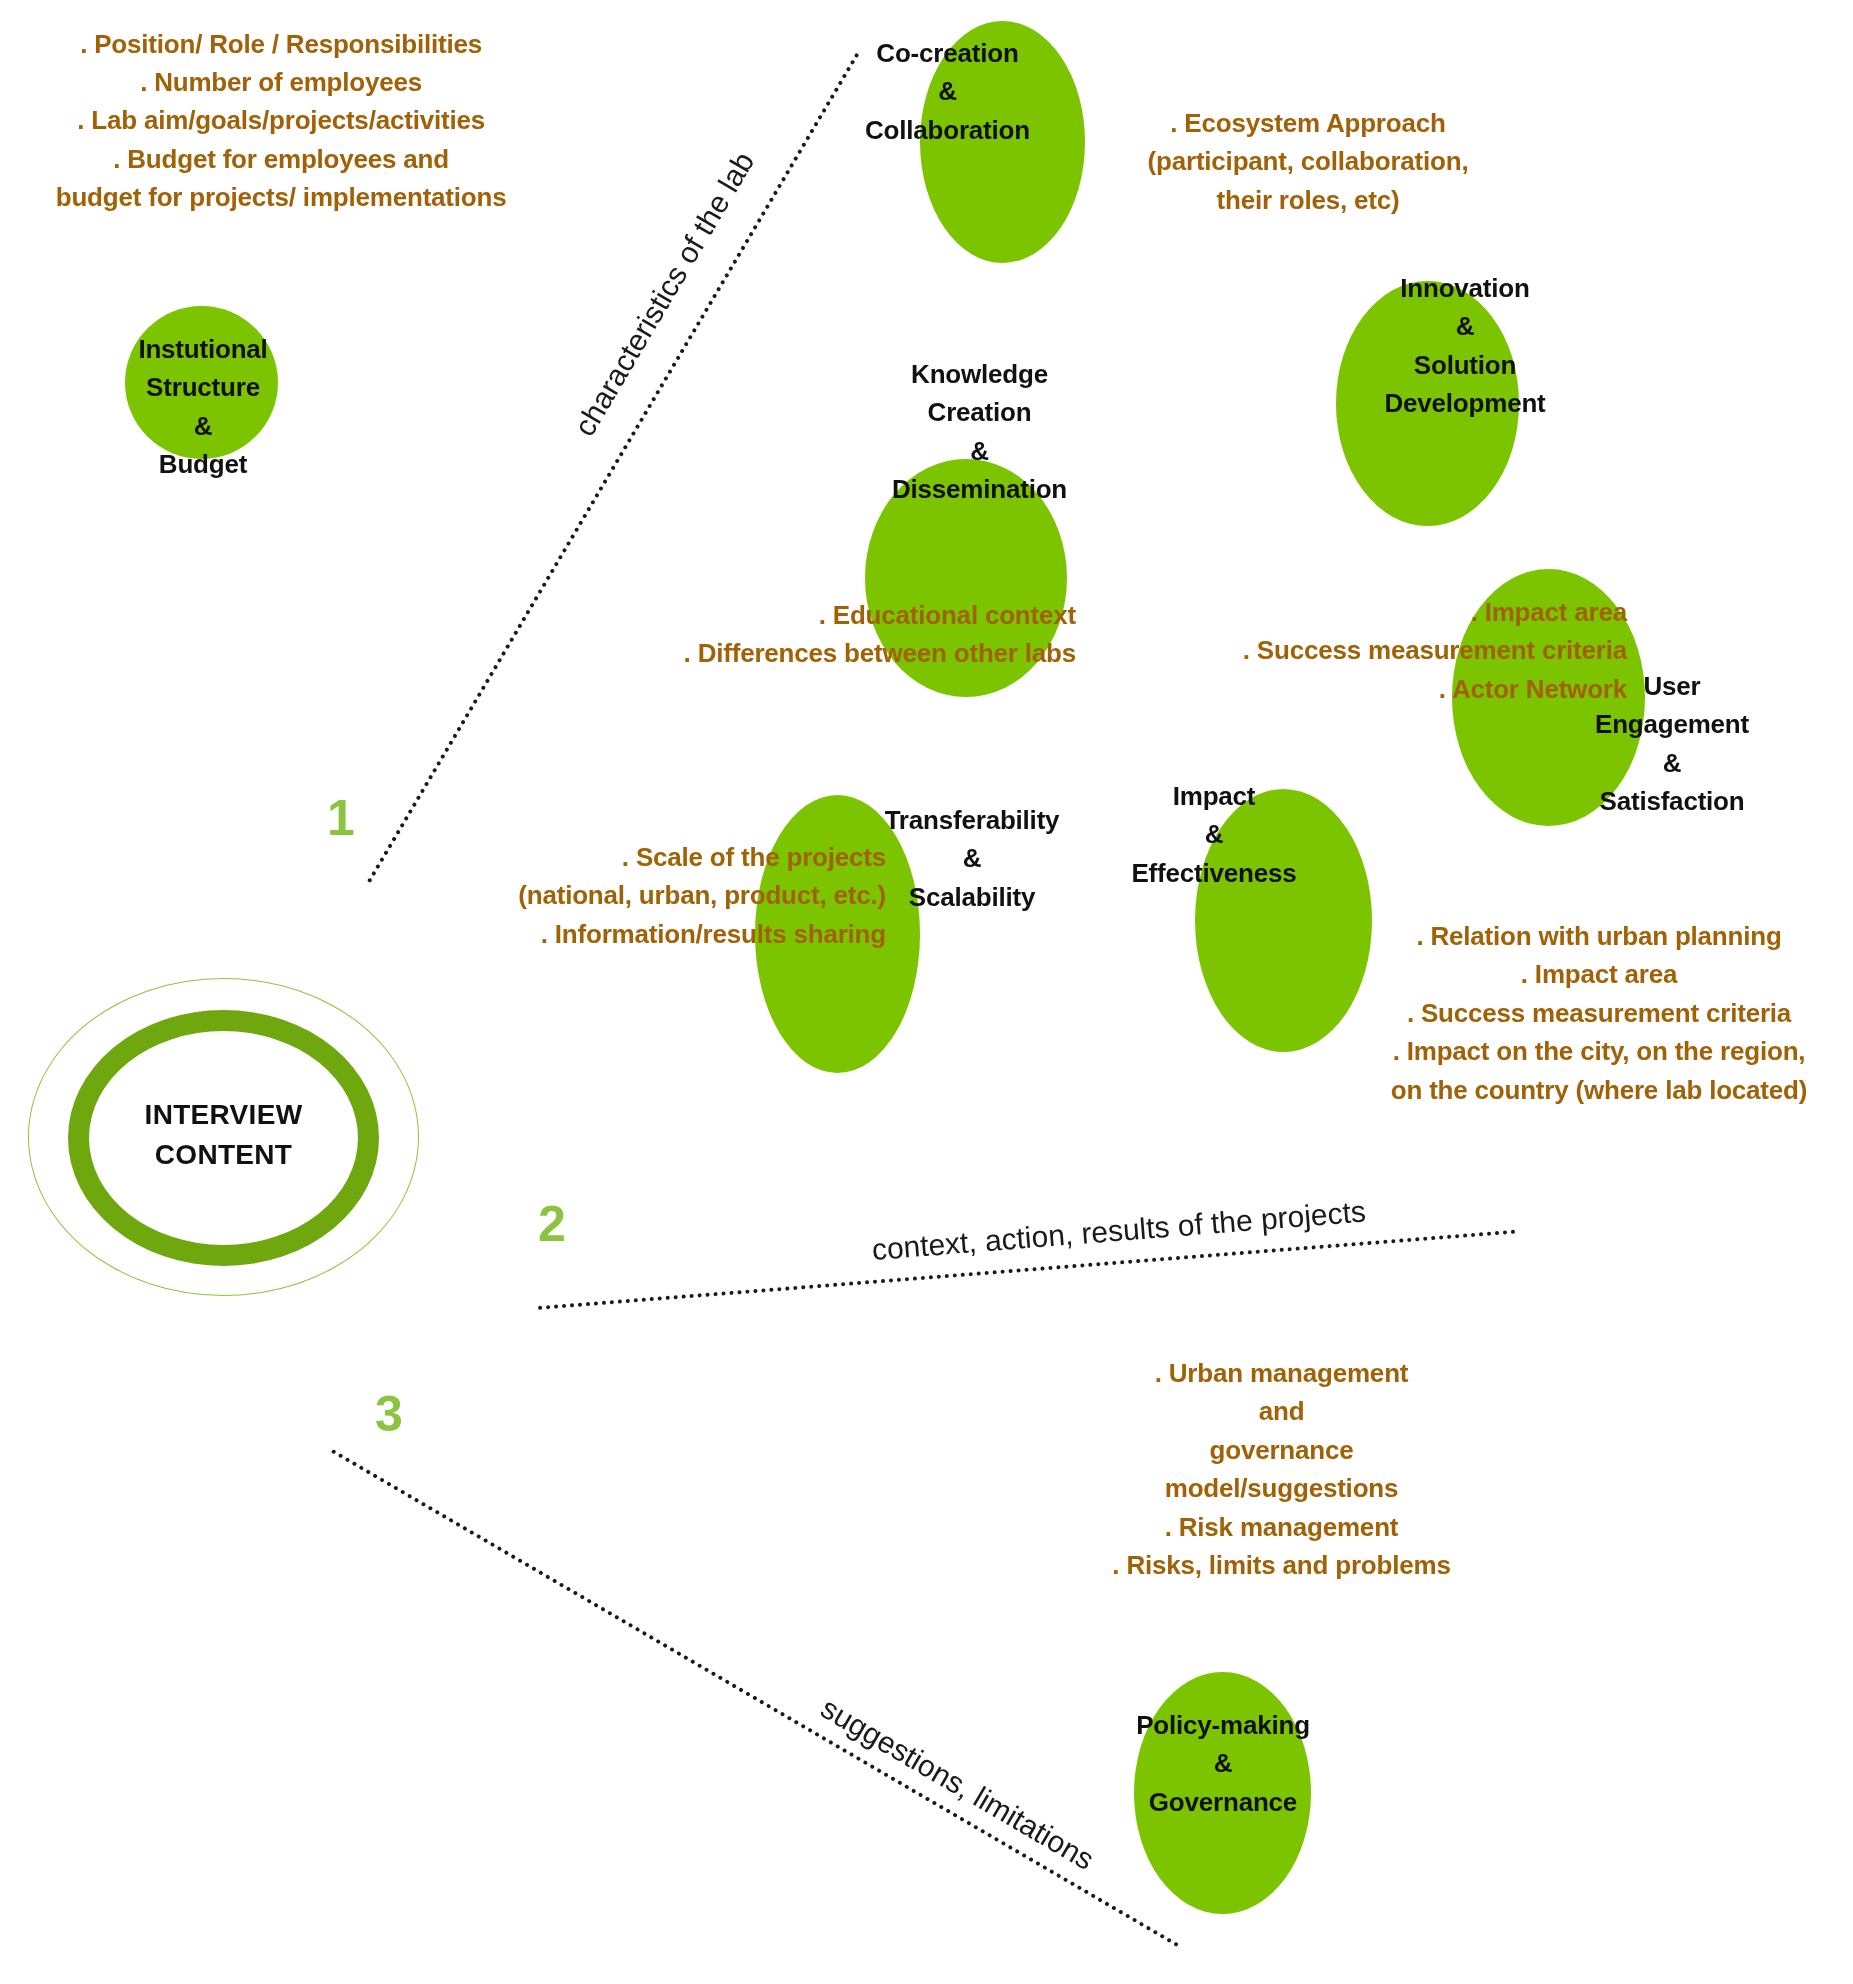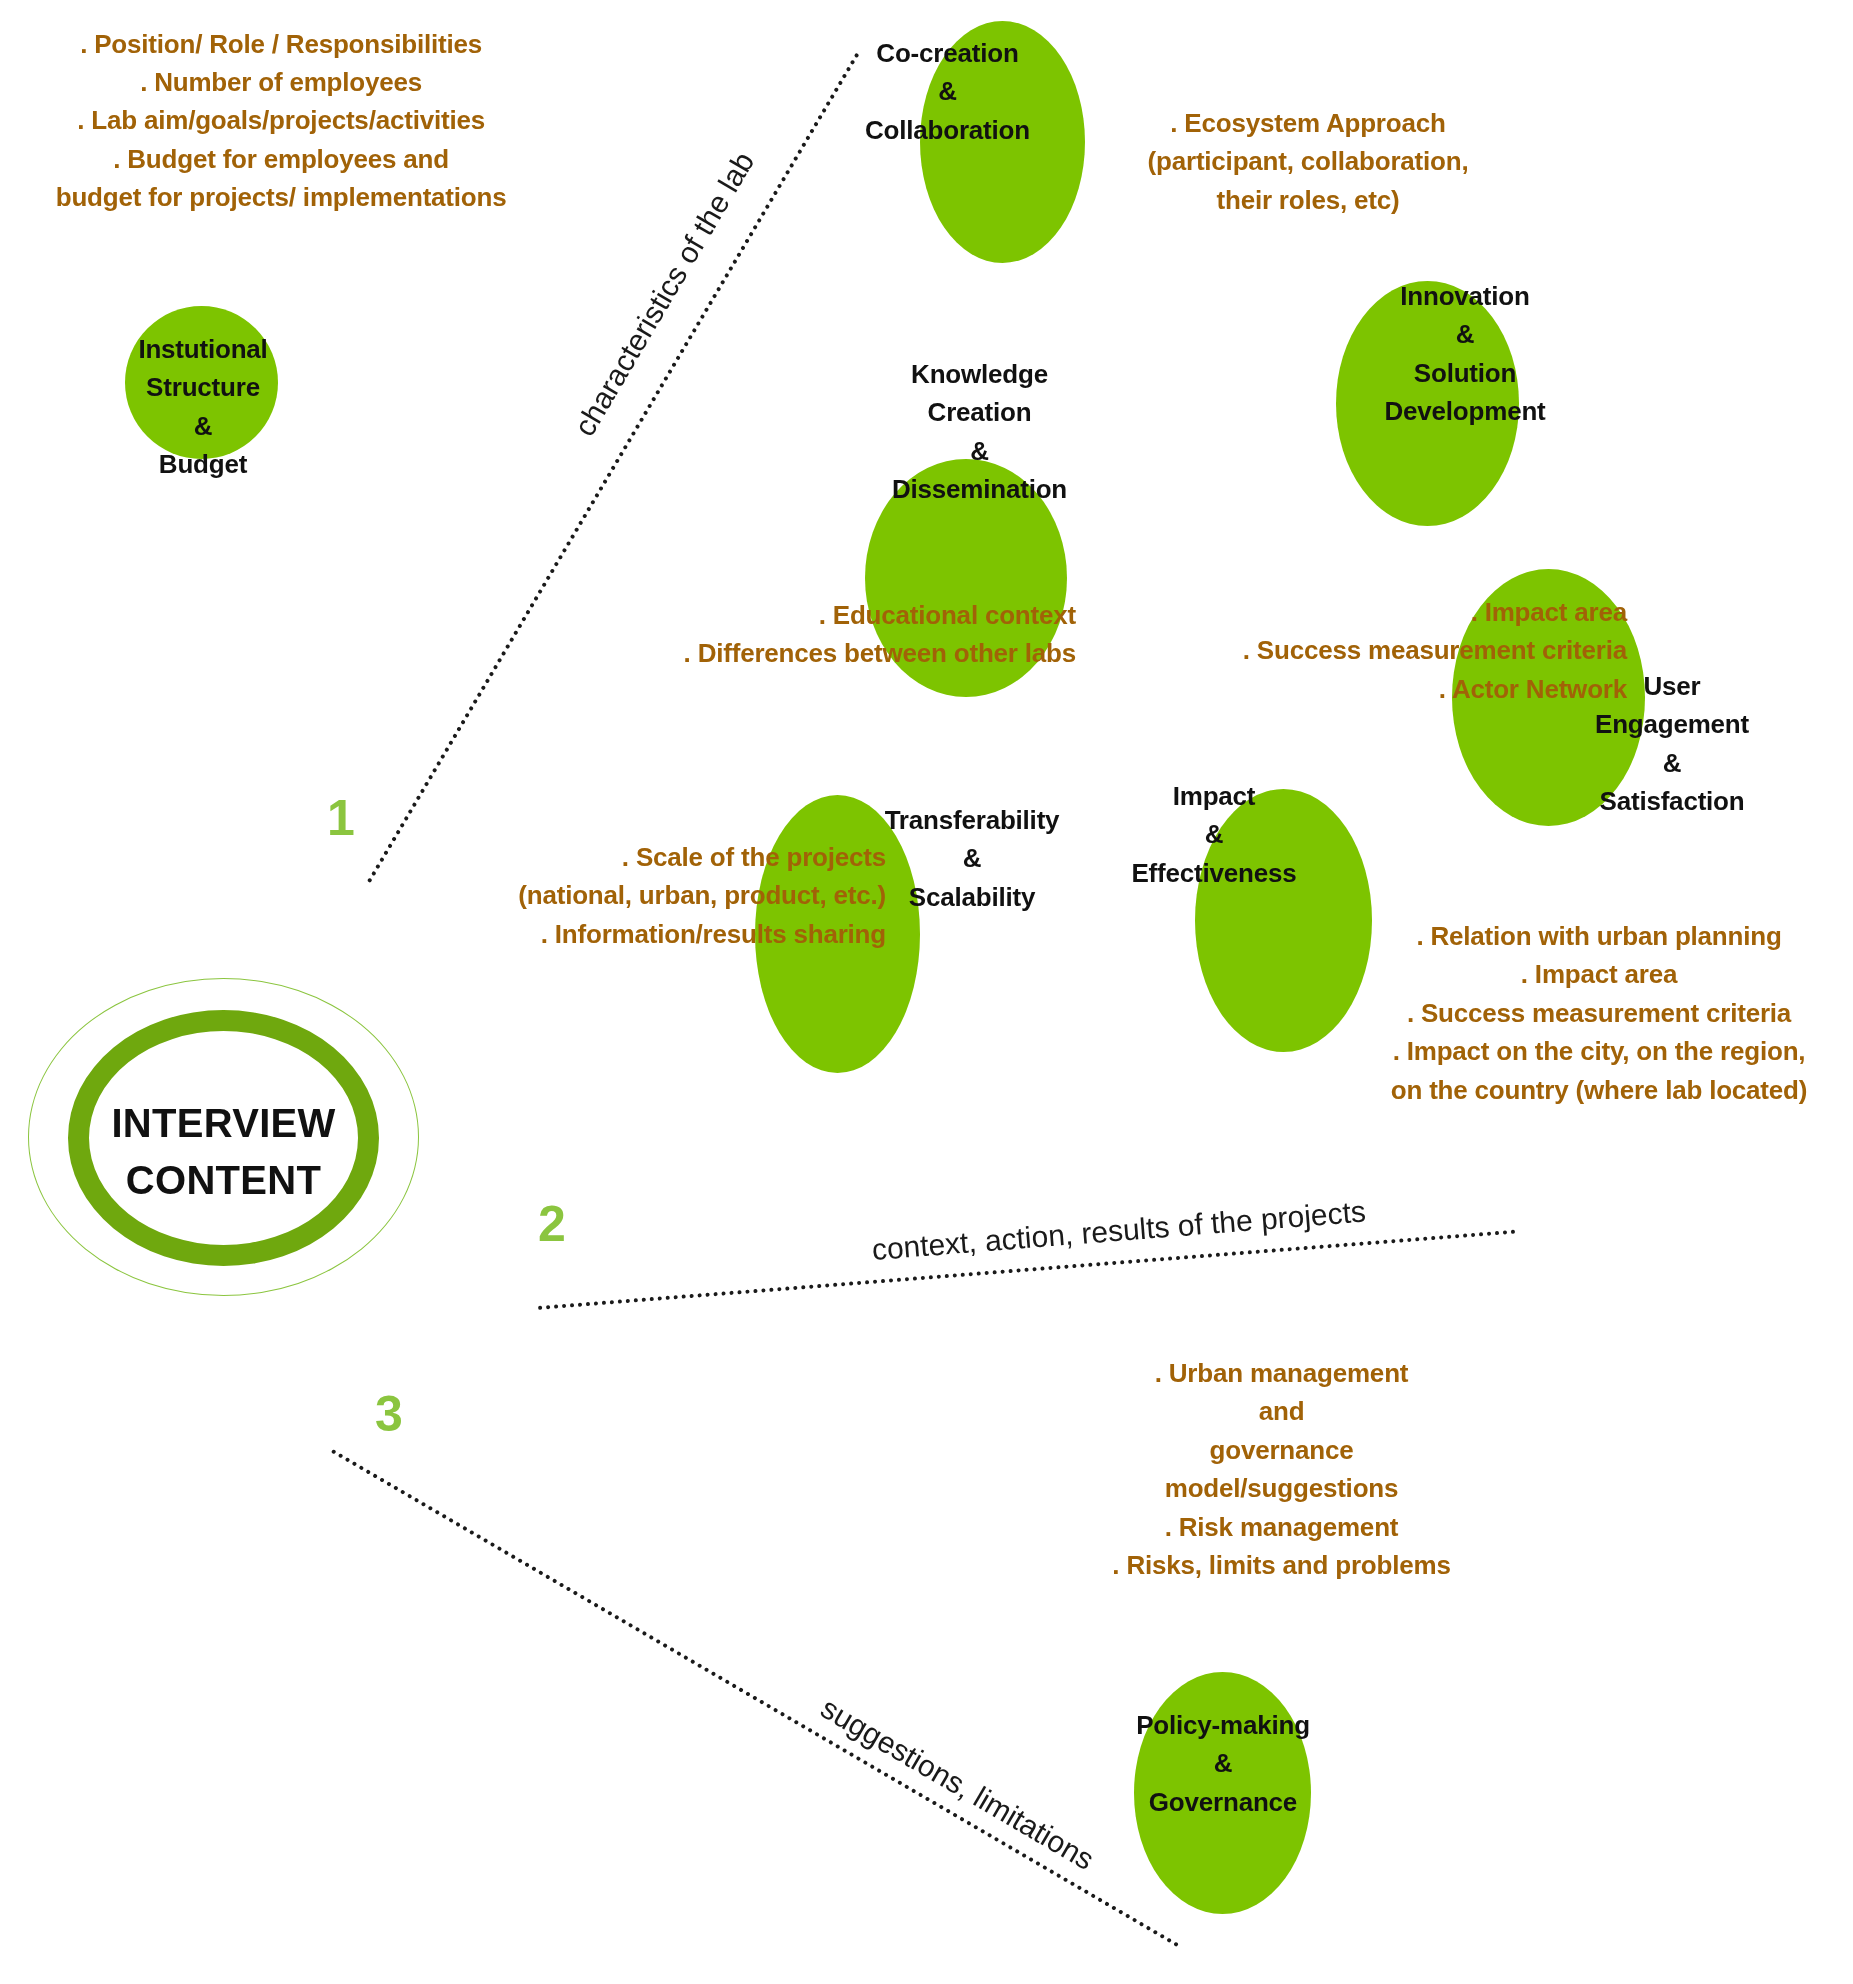--- a/index.html
+++ b/index.html
@@ -120,21 +120,21 @@
   <div class="branch-num" style="left:327px; top:789px; font-size:50px;">1</div>
 
   <div class="branch-num" style="left:538px; top:1195px; font-size:50px;">2</div>
 
   <div class="branch-num" style="left:375px; top:1385px; font-size:50px;">3</div>
 
   <div id="center-emblem" style="left:27.5px; top:978px; width:391px; height:318px;">
     <div class="ring-outer-thin" style="left:0px; top:0px; width:391px; height:318px;"></div>
     <div class="ring-thick" style="left:40px; top:32px; width:311px; height:256px;"></div>
   </div>
-  <div id="center-text" style="left:89px; top:1095px; width:269px; font-size:40px;">INTERVIEW
+  <div id="center-text" style="left:89px; top:1095px; width:269px; font-size:28px;">INTERVIEW
 CONTENT</div>
 
   <div class="bubble" style="left:125px; top:306px; width:153px; height:153px;"></div>
 
   <div class="bubble" style="left:920px; top:21.4px; width:165px; height:242px;"></div>
 
   <div class="bubble" style="left:865px; top:459px; width:202px; height:238px;"></div>
 
   <div class="bubble" style="left:1336px; top:281px; width:183px; height:245px;"></div>
 
@@ -153,21 +153,21 @@
 
   <div class="bubble-label ta-c" style="left:822px; top:34px; width:251px; font-size:26px;">Co-creation
 &amp;
 Collaboration</div>
 
   <div class="bubble-label ta-c" style="left:871px; top:355px; width:217px; font-size:26px;">Knowledge
 Creation
 &amp;
 Dissemination</div>
 
-  <div class="bubble-label ta-c" style="left:1358px; top:269px; width:214px; font-size:26px;margin-top:8px;">Innovation
+  <div class="bubble-label ta-c" style="left:1358px; top:269px; width:214px; font-size:26px;">Innovation
 &amp;
 Solution
 Development</div>
 
   <div class="bubble-label ta-c" style="left:1565px; top:667px; width:214px; font-size:26px;">User
 Engagement
 &amp;
 Satisfaction</div>
 
   <div class="bubble-label ta-c" style="left:865px; top:801px; width:214px; font-size:26px;text-align:center;">Transferability

